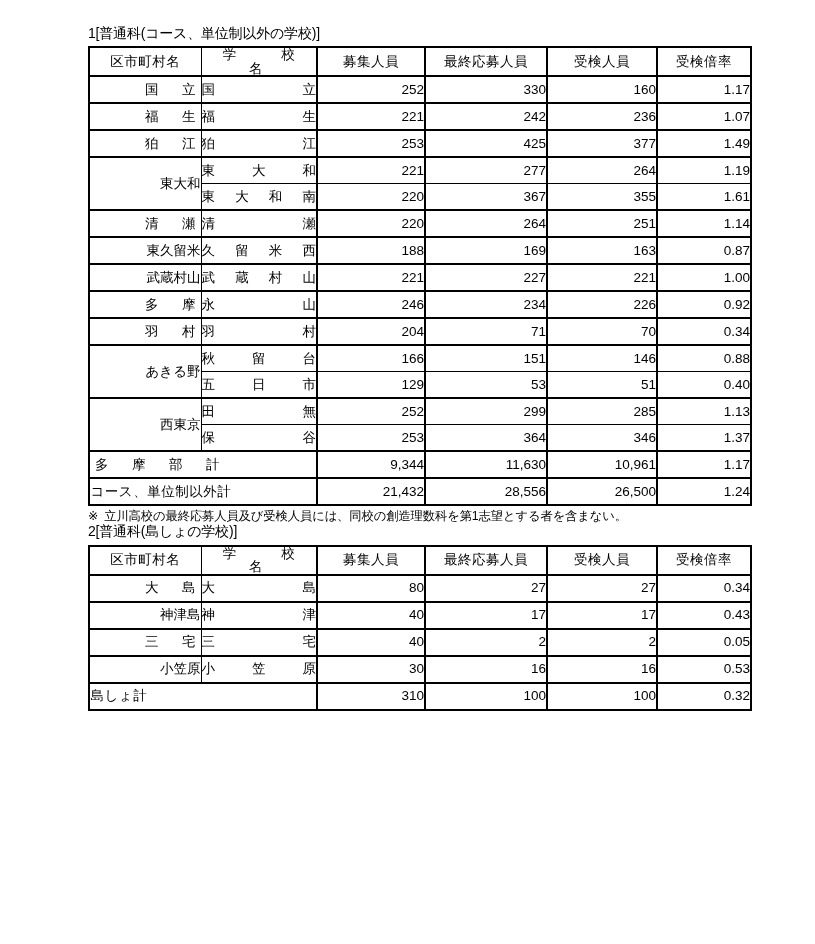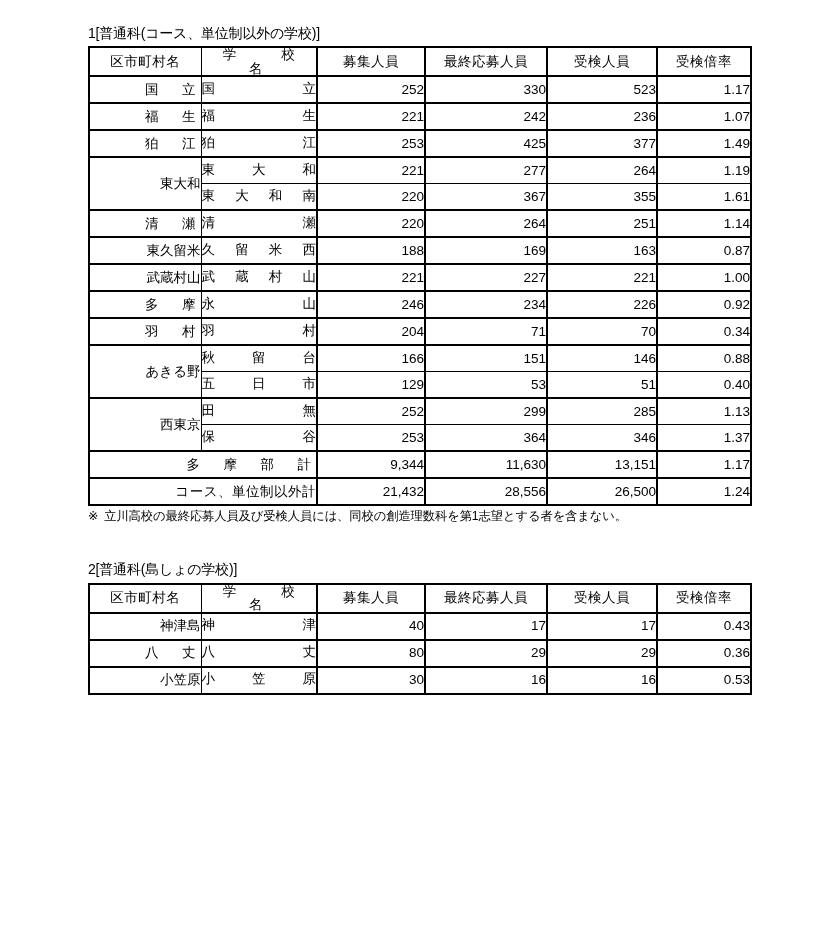--- a/index.html
+++ b/index.html
@@ -20,21 +20,20 @@
   .page {
     padding: 26px 0 0 0;
   }
 
   .section {
     margin-left: 88px;
     width: 662px;
   }
 
   .section-2 {
-    margin-top: 38px;
   }
 
   .section-title {
     font-size: 14px;
     line-height: 1.1;
     margin-bottom: 5px;
     letter-spacing: -0.2px;
     white-space: nowrap;
   }
 
@@ -98,31 +97,30 @@
   }
   td.muni.tight {
     letter-spacing: 0px;
     text-indent: 0px;
   }
 
   td.school {
     text-align: justify;
     text-align-last: justify;
     padding: 0 6px;
-    font-family: Liberation Mono, monospace;
   }
 
   td.num {
     text-align: right;
     padding-right: 7px;
     font-size: 13.5px;
   }
 
   td.total-label {
-    text-align: right;
+    text-align: left;
     letter-spacing: 5px;
     text-indent: 5px;
     font-weight: normal;
   }
   td.total-label.tight {
     letter-spacing: 0.5px;
     text-indent: 0.5px;
   }
 
   .footnote {
@@ -163,21 +161,21 @@
               <th class="sep-l">受検人員</th>
               <th class="sep-l">受検倍率</th>
             </tr>
           </thead>
           <tbody>
             <tr class="grp-top">
               <td class="muni" rowspan="1">国　立</td>
               <td class="school">国立</td>
               <td class="num sep-l">252</td>
               <td class="num sep-l">330</td>
-              <td class="num sep-l">523</td>
+              <td class="num sep-l">160</td>
               <td class="num sep-l">1.17</td>
             </tr>
             <tr class="grp-top">
               <td class="muni" rowspan="1">福　生</td>
               <td class="school">福生</td>
               <td class="num sep-l">221</td>
               <td class="num sep-l">242</td>
               <td class="num sep-l">236</td>
               <td class="num sep-l">1.07</td>
             </tr>
@@ -271,21 +269,21 @@
               <td class="school">保谷</td>
               <td class="num sep-l">253</td>
               <td class="num sep-l">364</td>
               <td class="num sep-l">346</td>
               <td class="num sep-l">1.37</td>
             </tr>
             <tr class="grp-top">
               <td class="total-label" colspan="2">多　摩　部　計</td>
               <td class="num sep-l">9,344</td>
               <td class="num sep-l">11,630</td>
-              <td class="num sep-l">13,151</td>
+              <td class="num sep-l">10,961</td>
               <td class="num sep-l">1.17</td>
             </tr>
             <tr class="grp-top">
               <td class="total-label tight" colspan="2">コース、単位制以外計</td>
               <td class="num sep-l">21,432</td>
               <td class="num sep-l">28,556</td>
               <td class="num sep-l">26,500</td>
               <td class="num sep-l">1.24</td>
             </tr>
           </tbody>
@@ -308,40 +306,55 @@
               <th>区市町村名</th>
               <th class="wide-sp">学　　校　　名</th>
               <th class="sep-l">募集人員</th>
               <th class="sep-l">最終応募人員</th>
               <th class="sep-l">受検人員</th>
               <th class="sep-l">受検倍率</th>
             </tr>
           </thead>
           <tbody>
             <tr class="grp-top">
+              <td class="muni" rowspan="1">大　島</td>
+              <td class="school">大島</td>
+              <td class="num sep-l">80</td>
+              <td class="num sep-l">27</td>
+              <td class="num sep-l">27</td>
+              <td class="num sep-l">0.34</td>
+            </tr>
+            <tr class="grp-top">
               <td class="muni tight" rowspan="1">神津島</td>
               <td class="school">神津</td>
               <td class="num sep-l">40</td>
               <td class="num sep-l">17</td>
               <td class="num sep-l">17</td>
               <td class="num sep-l">0.43</td>
             </tr>
             <tr class="grp-top">
-              <td class="muni" rowspan="1">八　丈</td>
-              <td class="school">八丈</td>
-              <td class="num sep-l">80</td>
-              <td class="num sep-l">29</td>
-              <td class="num sep-l">29</td>
-              <td class="num sep-l">0.36</td>
+              <td class="muni" rowspan="1">三　宅</td>
+              <td class="school">三宅</td>
+              <td class="num sep-l">40</td>
+              <td class="num sep-l">2</td>
+              <td class="num sep-l">2</td>
+              <td class="num sep-l">0.05</td>
             </tr>
             <tr class="grp-top">
               <td class="muni tight" rowspan="1">小笠原</td>
               <td class="school">小笠原</td>
               <td class="num sep-l">30</td>
               <td class="num sep-l">16</td>
               <td class="num sep-l">16</td>
               <td class="num sep-l">0.53</td>
             </tr>
+            <tr class="grp-top">
+              <td class="total-label tight" colspan="2">島しょ計</td>
+              <td class="num sep-l">310</td>
+              <td class="num sep-l">100</td>
+              <td class="num sep-l">100</td>
+              <td class="num sep-l">0.32</td>
+            </tr>
           </tbody>
         </table>
       </div>
     </div>
 </div>
 
 </body></html>

